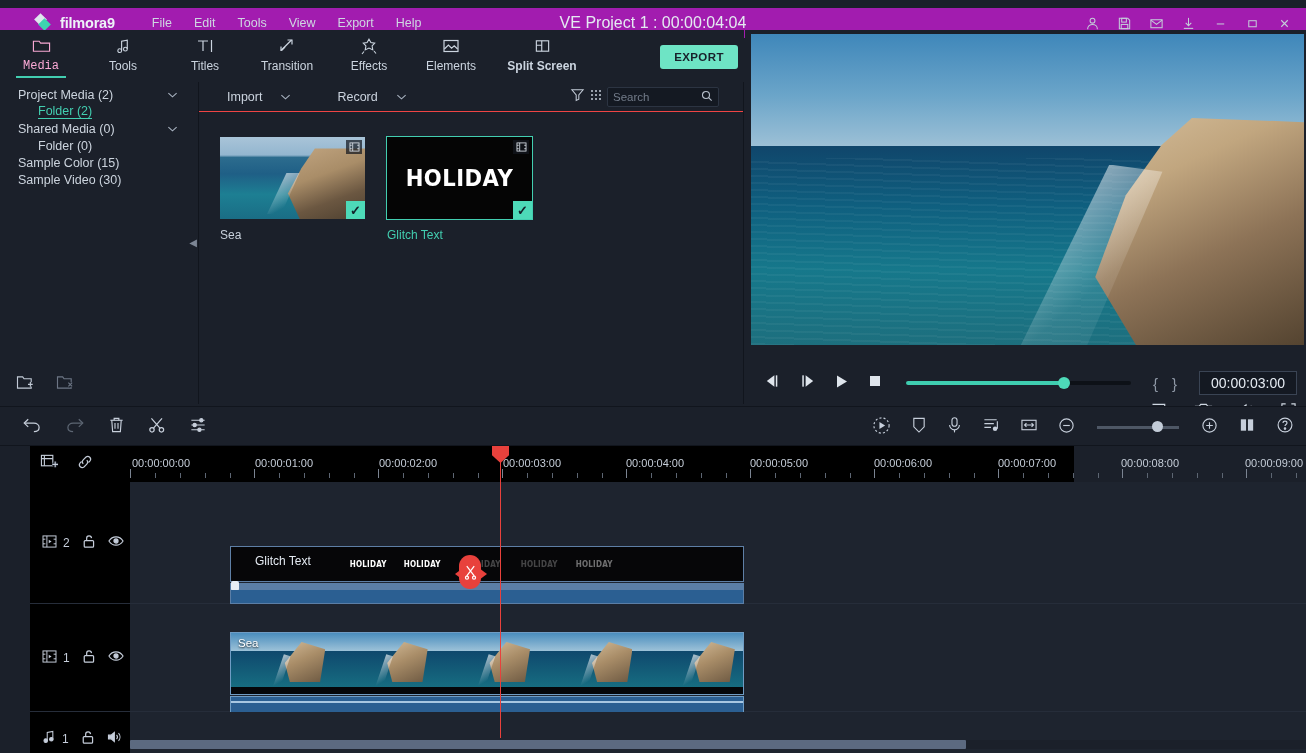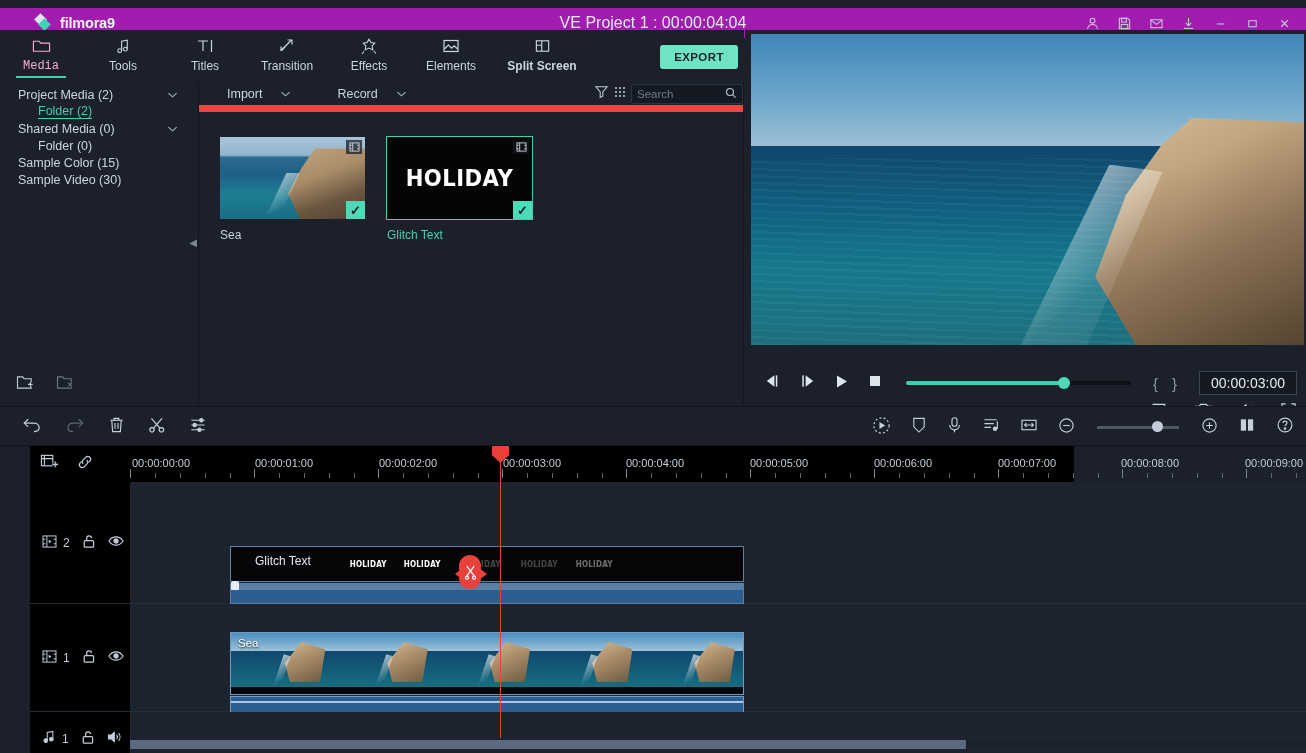--- a/index.html
+++ b/index.html
@@ -93,31 +93,31 @@
   .collapse-arrow {
     position: absolute; right: 1px; top: 155px; font-size: 10px; color: #7c8594;
   }
 
   
   .mediapane {
     position: absolute; left: 199px; top: 82px; width: 545px; height: 322px;
     background: #1b202a; border-right: 1px solid #11151d;
   }
   .media-toolbar {
-    height: 30px; display: flex; align-items: center; border-bottom: 7px solid #ef4444;
+    height: 30px; display: flex; align-items: center; border-bottom: 1px solid #ef4444;
     position: relative;
   }
   .mt-item {
     display: flex; align-items: center; gap: 18px; font-size: 12.5px; color: #cbd3de;
     cursor: default;
   }
   .mt-item.import { margin-left: 28px; }
   .mt-item.record { margin-left: 46px; }
   .mt-chev { color: #aab4c2; }
-  .mt-right { position: absolute; right: 0; display: flex; align-items: center; gap: 4px; }
+  .mt-right { position: absolute; right: 24px; display: flex; align-items: center; gap: 4px; }
   .mt-ic { color: #c5cdd9; cursor: default; }
   .searchbox {
     width: 112px; height: 20px; background: #141922; border: 1px solid #2c3442;
     border-radius: 2px; display: flex; align-items: center; padding: 0 5px;
     position: relative;
   }
   .searchbox input {
     background: transparent; border: none; outline: none; color: #c8d0db;
     font-size: 11.5px; width: 90px; font-family: "Liberation Sans", sans-serif;
   }
@@ -364,20 +364,28 @@
 
 <div id="app">
 
   <div class="titlebar">
     <div class="logo-wrap">
       <div class="logo-mark">
         <div class="d1"></div>
           <div class="d2"></div>
       </div>
       <div class="logo-text">filmora9</div>
+    </div>
+    <div class="menubar">
+      <div class="mi">File</div>
+      <div class="mi">Edit</div>
+      <div class="mi">Tools</div>
+      <div class="mi">View</div>
+      <div class="mi">Export</div>
+      <div class="mi">Help</div>
     </div>
     <div class="proj-title">VE Project 1 : 00:00:04:04</div>
     <div class="win-right">
       <div class="wbtn">
         <svg width="15" height="15" viewBox="0 0 16 16" fill="none" stroke="currentColor" stroke-width="1.1">
           <circle cx="8" cy="5" r="2.6"></circle>
             <path d="M2.8 14c0-3 2.4-5 5.2-5s5.2 2 5.2 5"></path>
         </svg>
       </div>
       <div class="wbtn">

